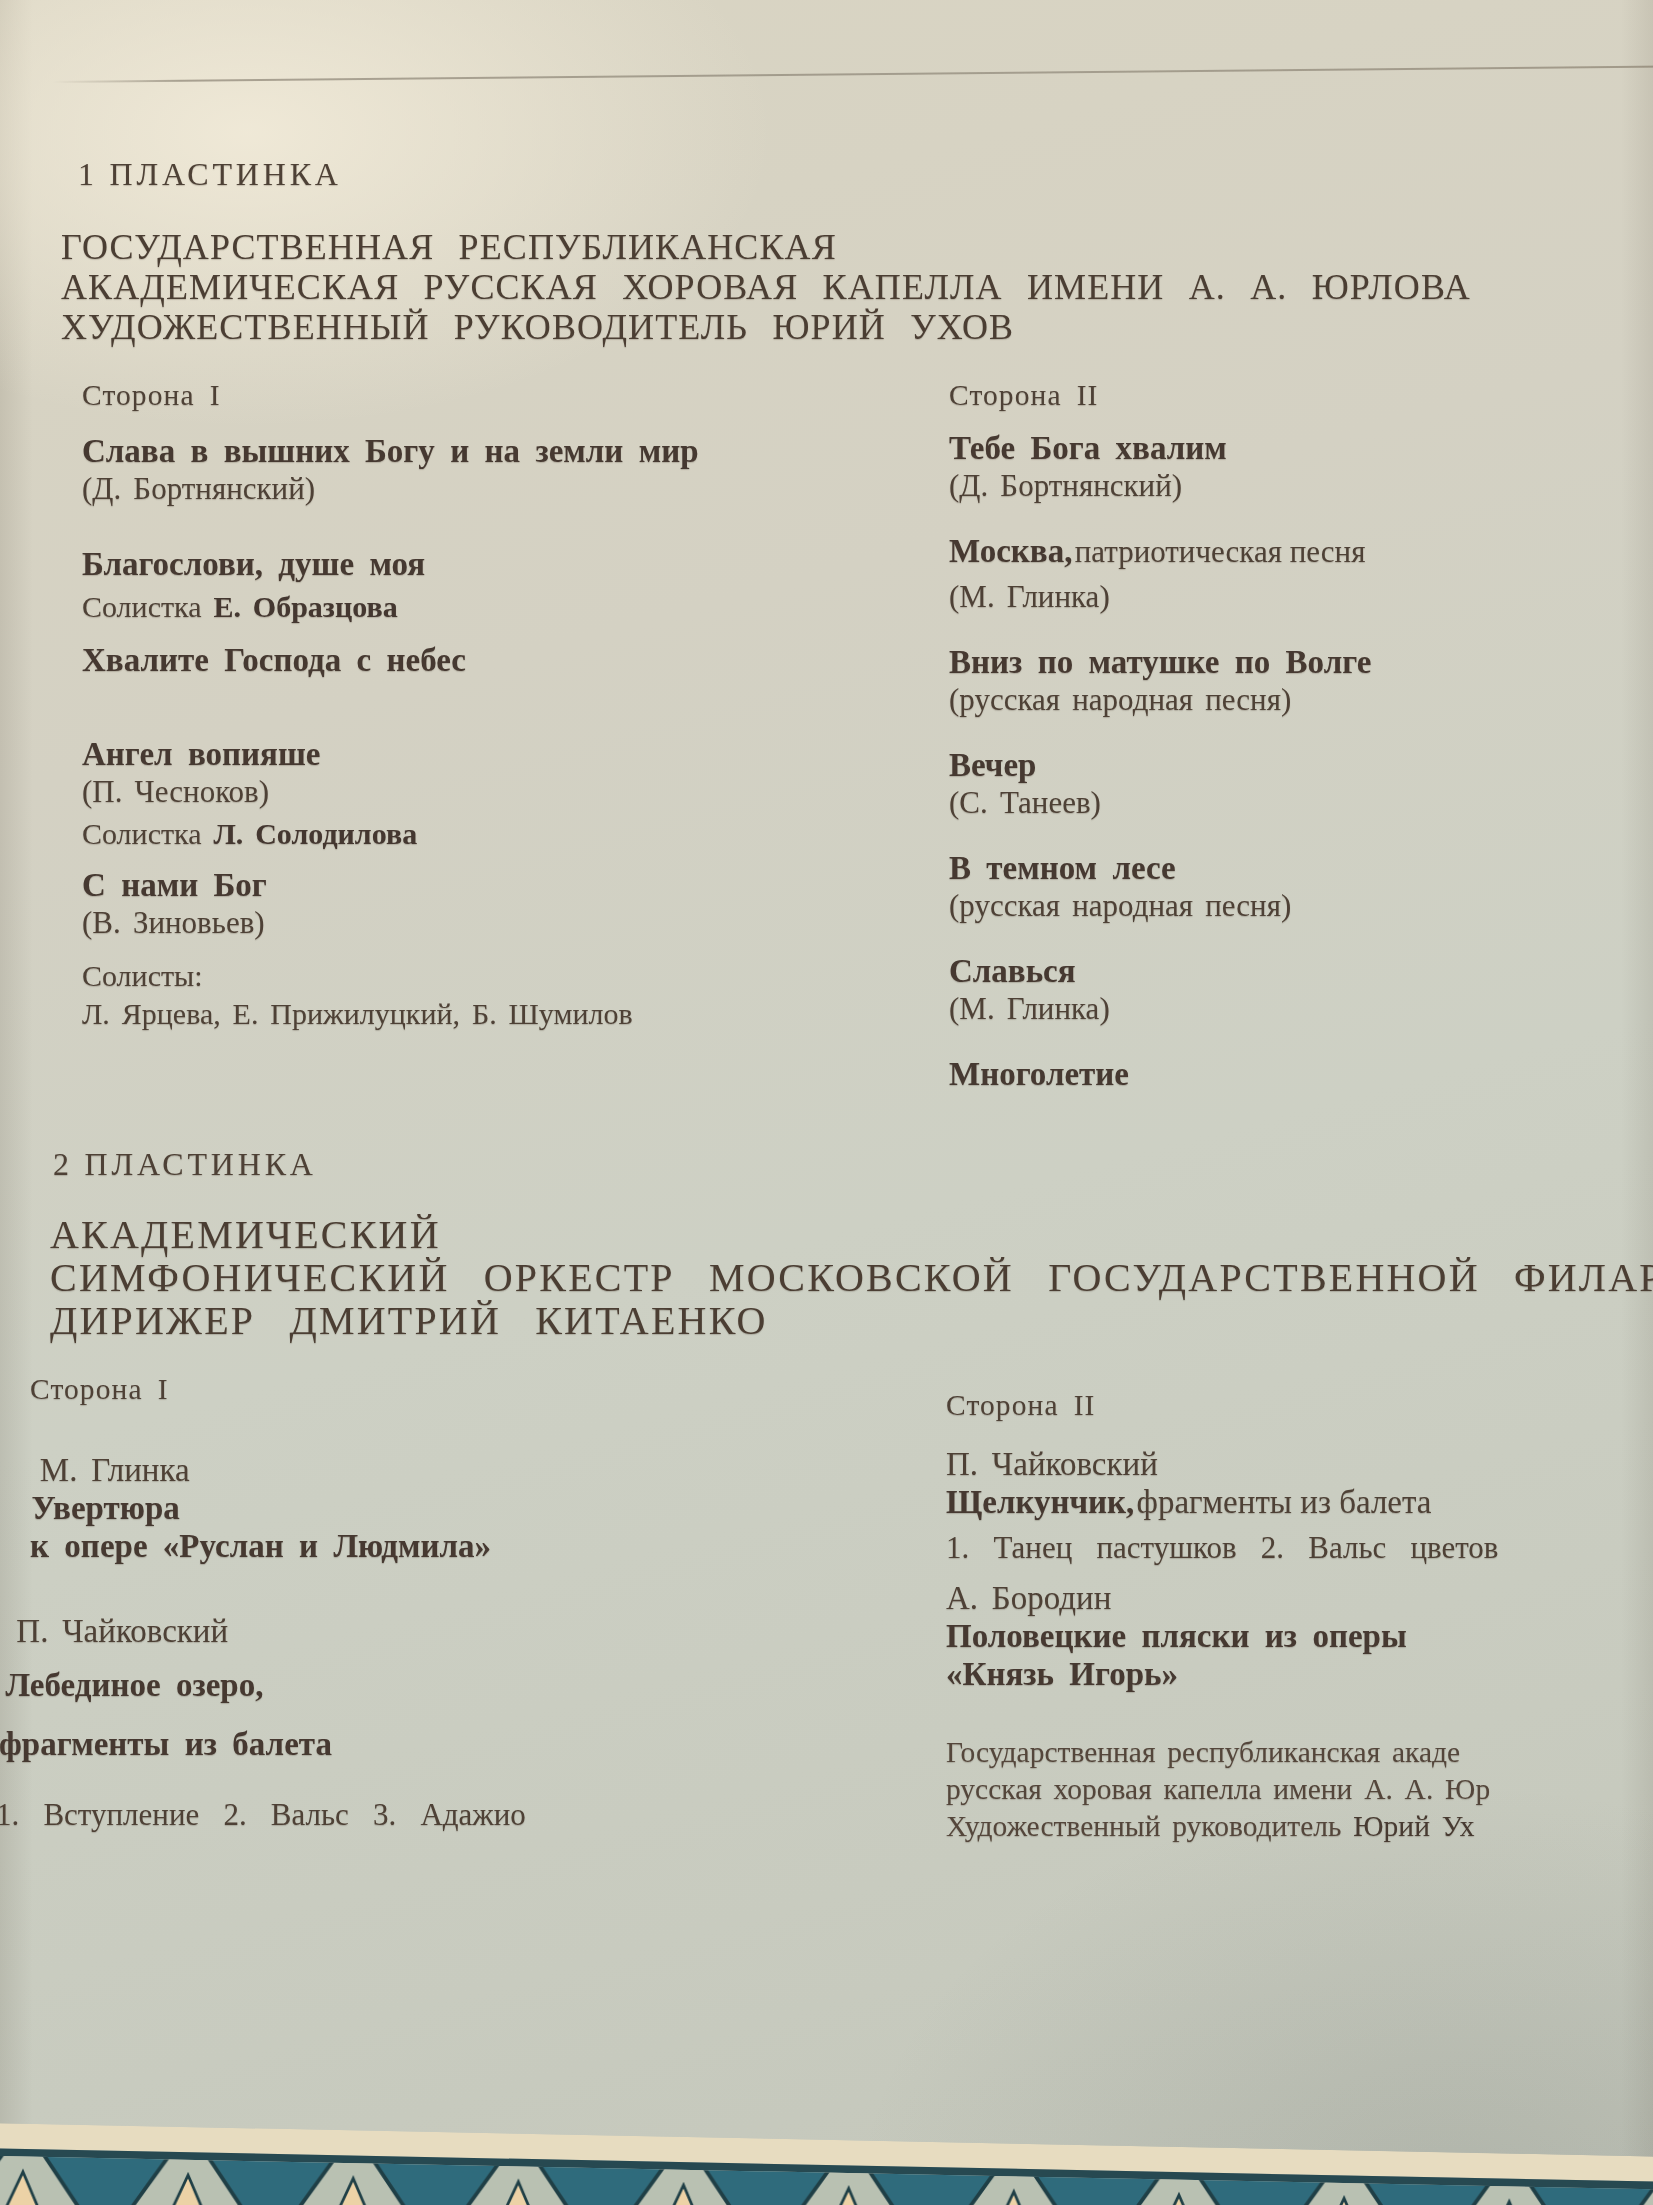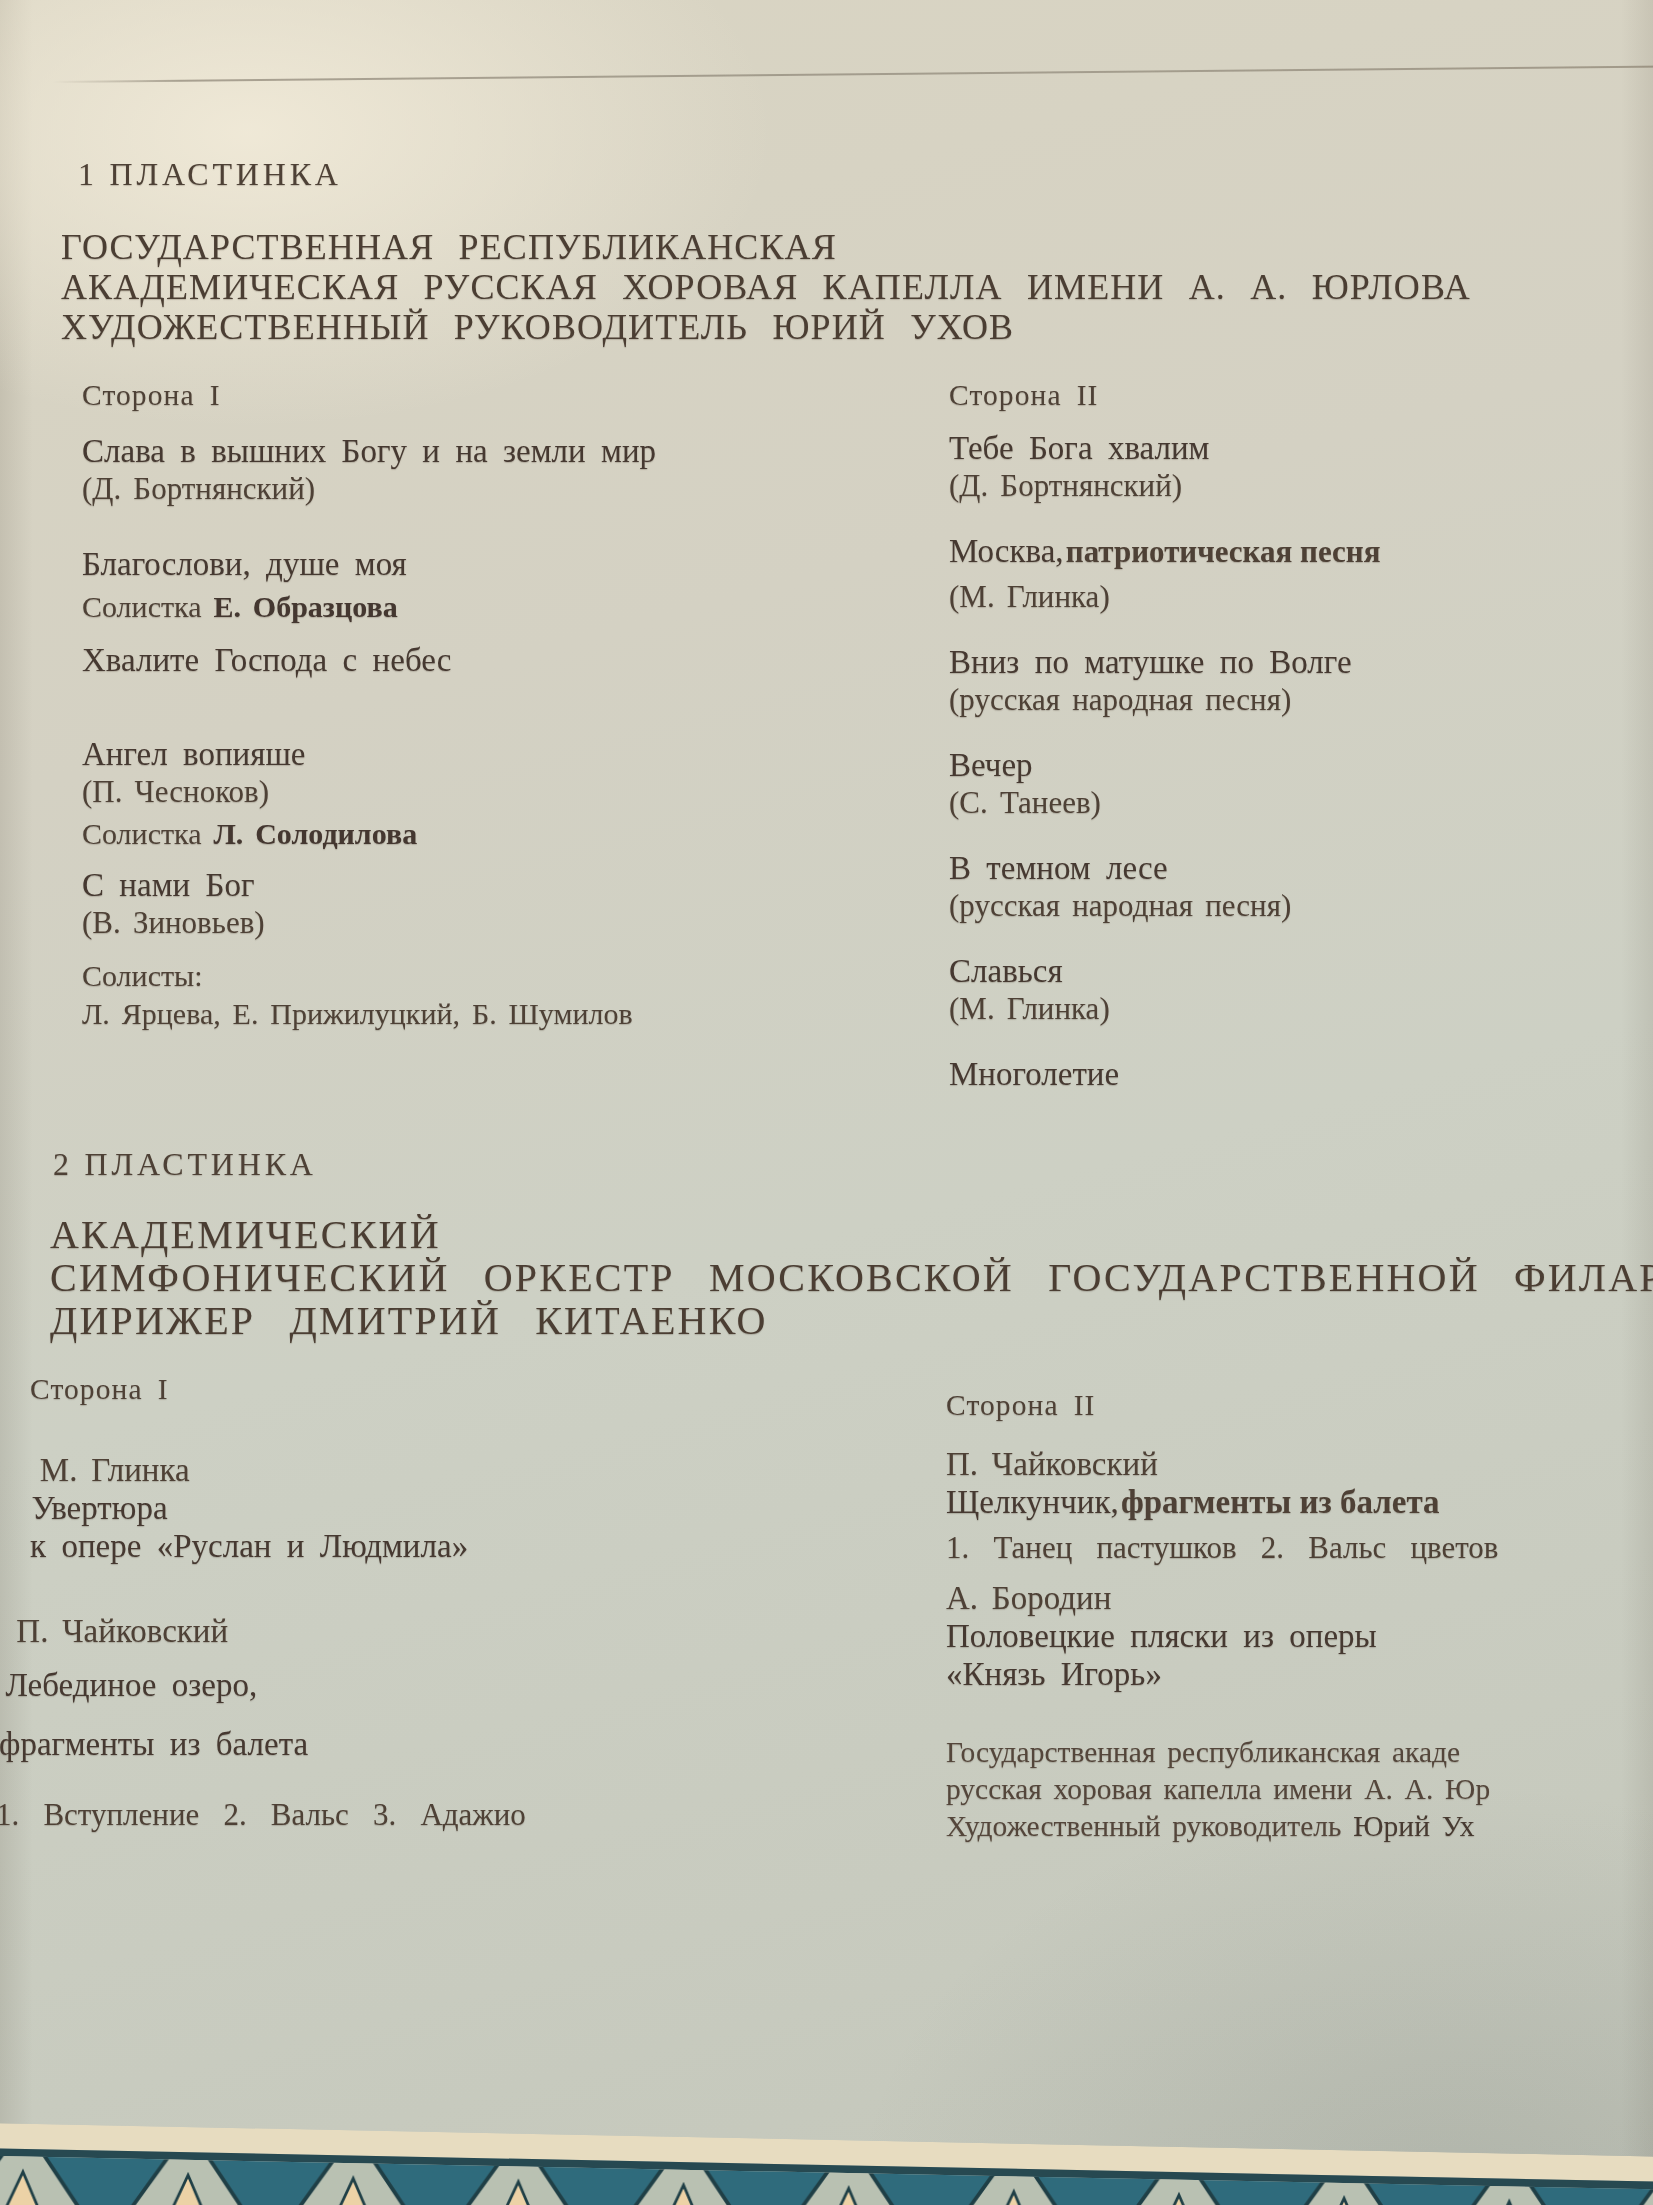--- a/index.html
+++ b/index.html
@@ -9,25 +9,25 @@
     color:#4a3d32;
     background:
       radial-gradient(875px 492px at 15% 6%, rgba(243,236,218,0.85), rgba(243,236,218,0) 60%),
       radial-gradient(1094px 766px at 88% 100%, rgba(88,97,94,0.18), rgba(88,97,94,0) 55%),
       linear-gradient(to right, rgba(70,60,45,0.12), rgba(70,60,45,0) 2%),
       linear-gradient(to right, rgba(70,60,45,0) 98%, rgba(70,60,45,0.10) 100%),
       linear-gradient(165deg,#dad5c3 0%,#d4d1c3 30%,#cdd0c4 55%,#c8cbbf 80%,#c3c6ba 100%);
   }
   .line{white-space:nowrap;text-shadow:0 0.5px 1.1px rgba(70,58,48,0.25);}
   .caps{letter-spacing:3.8px;font-size:32px;color:#4e4136;}
-  .t{font-weight:normal;font-size:33px;word-spacing:7.1px;color:#463931;}
+  .t{font-weight:bold;font-size:33px;word-spacing:7.1px;color:#463931;}
   .c{font-size:31px;color:#4e4136;word-spacing:4.4px;}
   .sol{font-size:30px;color:#4e4136;word-spacing:4.4px;}
   .sol .nm{font-weight:bold;color:#443730;}
-  .reg{font-size:31px;font-weight:bold;color:#4e4136;}
+  .reg{font-size:31px;font-weight:normal;color:#4e4136;}
   .side-label{font-size:29.5px;letter-spacing:1.1px;word-spacing:6.6px;color:#4e4136;}
   .mov{font-size:31px;word-spacing:16.4px;color:#4e4136;}
   .note{font-size:29.5px;line-height:37px;color:#54463b;word-spacing:4.4px;}
   .note .nm{font-weight:normal;color:#473a31;}
   .wcomposer{font-size:33px;color:#4e4136;word-spacing:5.5px;}
 
   #crease{position:absolute;left:52px;top:81px;width:1603px;height:2.2px;
     background:linear-gradient(to right, rgba(101,92,78,0) 0%, rgba(101,92,78,0.5) 8%, rgba(101,92,78,0.45) 60%, rgba(118,107,90,0.55) 100%);
     transform:rotate(-0.55deg);transform-origin:left center;border-radius:1.1px;filter:blur(0.5px);}
 

